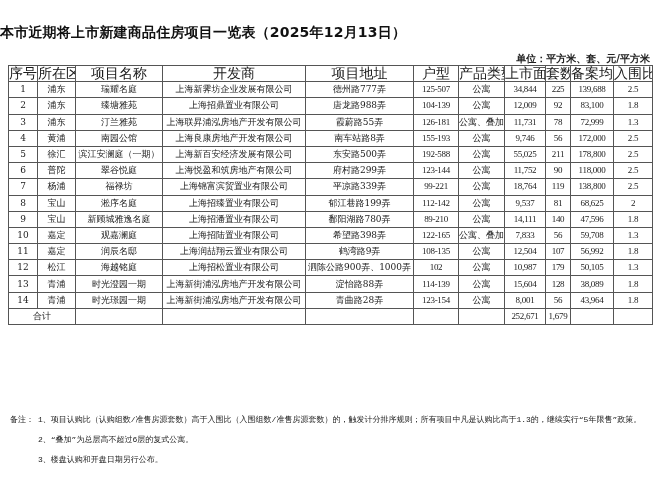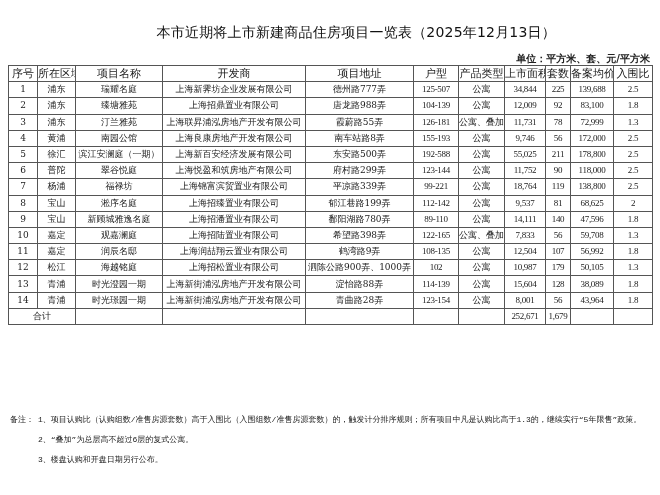--- a/index.html
+++ b/index.html
@@ -2,41 +2,41 @@
 <html><head>
 <meta charset="utf-8">
 <style>
   html, body { margin: 0; padding: 0; }
   body {
     width: 660px; height: 495px; background: #ffffff; overflow: hidden;
     font-family: "DejaVu Serif", "Liberation Serif", serif;
     color: #1a1a1a; position: relative;
   }
   .title {
-    position: absolute; left: 0; top: 24px; width: 556px; text-align: right;
+    position: absolute; left: 0; top: 24px; width: 556px; text-align: left;
     font-family: "DejaVu Sans", "Liberation Sans", sans-serif;
-    font-weight: normal; font-size: 14px; letter-spacing: 0.2px; color: #111;
+    font-weight: bold; font-size: 14px; letter-spacing: 0.2px; color: #111;
   }
   .unit {
     position: absolute; right: 10px; top: 52px;
     font-family: "DejaVu Sans", "Liberation Sans", sans-serif;
     font-weight: bold; font-size: 10px; color: #222;
   }
   table.main {
     position: absolute; left: 8px; top: 65px; width: 644px;
     border-collapse: collapse; table-layout: fixed;
     border: 1.2px solid #333;
   }
   table.main th, table.main td {
     border: 1px solid #555; height: 15.2px; padding: 0;
     text-align: center; vertical-align: middle;
     font-size: 9px; white-space: nowrap; overflow: hidden;
     font-weight: normal; line-height: 15px;
   }
-  table.main th { font-size: 11px; }
+  table.main th { font-size: 14px; }
   td.num { font-family: "Liberation Serif", "DejaVu Serif", serif; font-size: 9.5px; letter-spacing: -0.3px; }
   td.addr { font-size: 8.8px; }
   .notes {
     position: absolute; left: 10px; top: 413px; width: 645px;
     font-family: Liberation Mono, monospace;
     font-size: 8px; color: #222;
   }
   .note-line { height: 20px; line-height: 14px; white-space: nowrap; }
   .note-label { display: inline-block; width: 28px; }
   .note-indent { display: inline-block; width: 28px; }
@@ -180,21 +180,21 @@
         <td class="num">81</td>
         <td class="num">68,625</td>
         <td class="num">2</td>
       </tr>
       <tr>
         <td>9</td>
         <td>宝山</td>
         <td>新顾城雅逸名庭</td>
         <td>上海招潘置业有限公司</td>
         <td class="addr">鄱阳湖路780弄</td>
-        <td class="num">89-110</td>
+        <td class="num">89-210</td>
         <td>公寓</td>
         <td class="num">14,111</td>
         <td class="num">140</td>
         <td class="num">47,596</td>
         <td class="num">1.8</td>
       </tr>
       <tr>
         <td>10</td>
         <td>嘉定</td>
         <td>观嘉澜庭</td>

